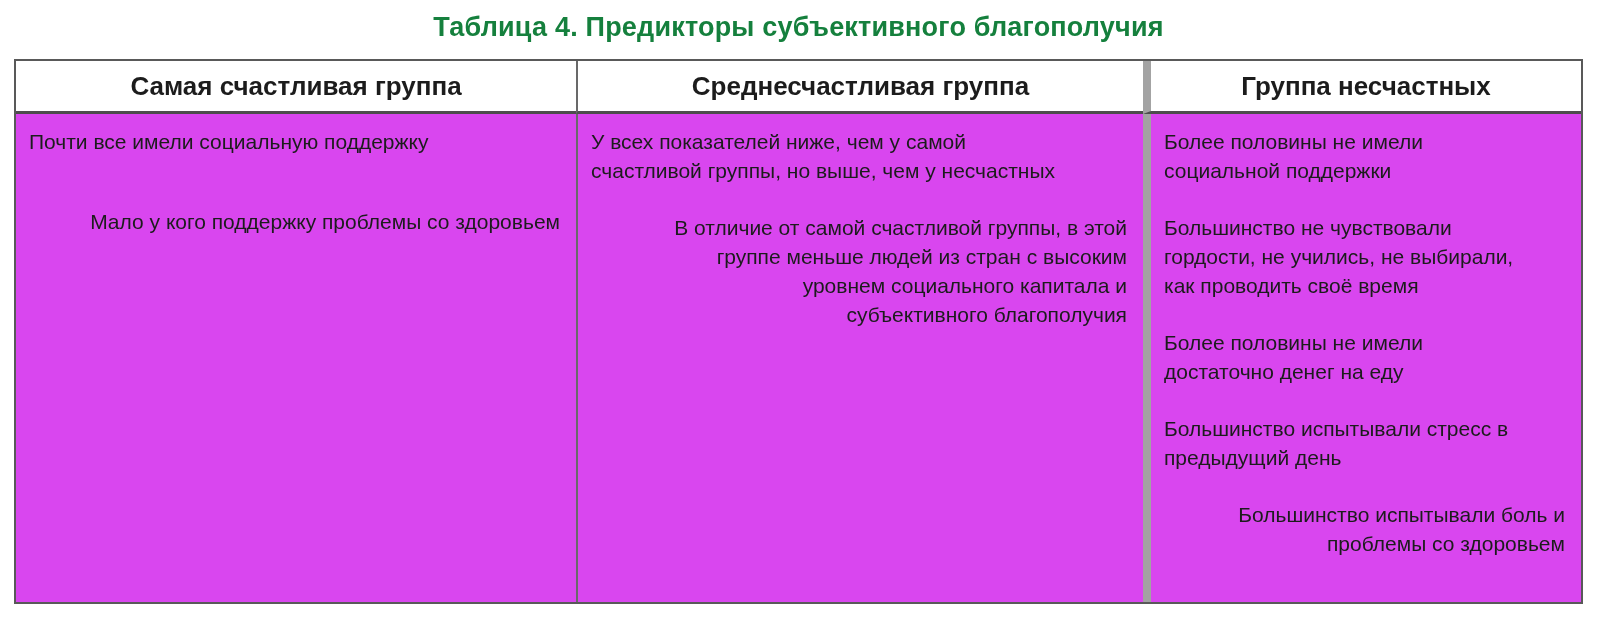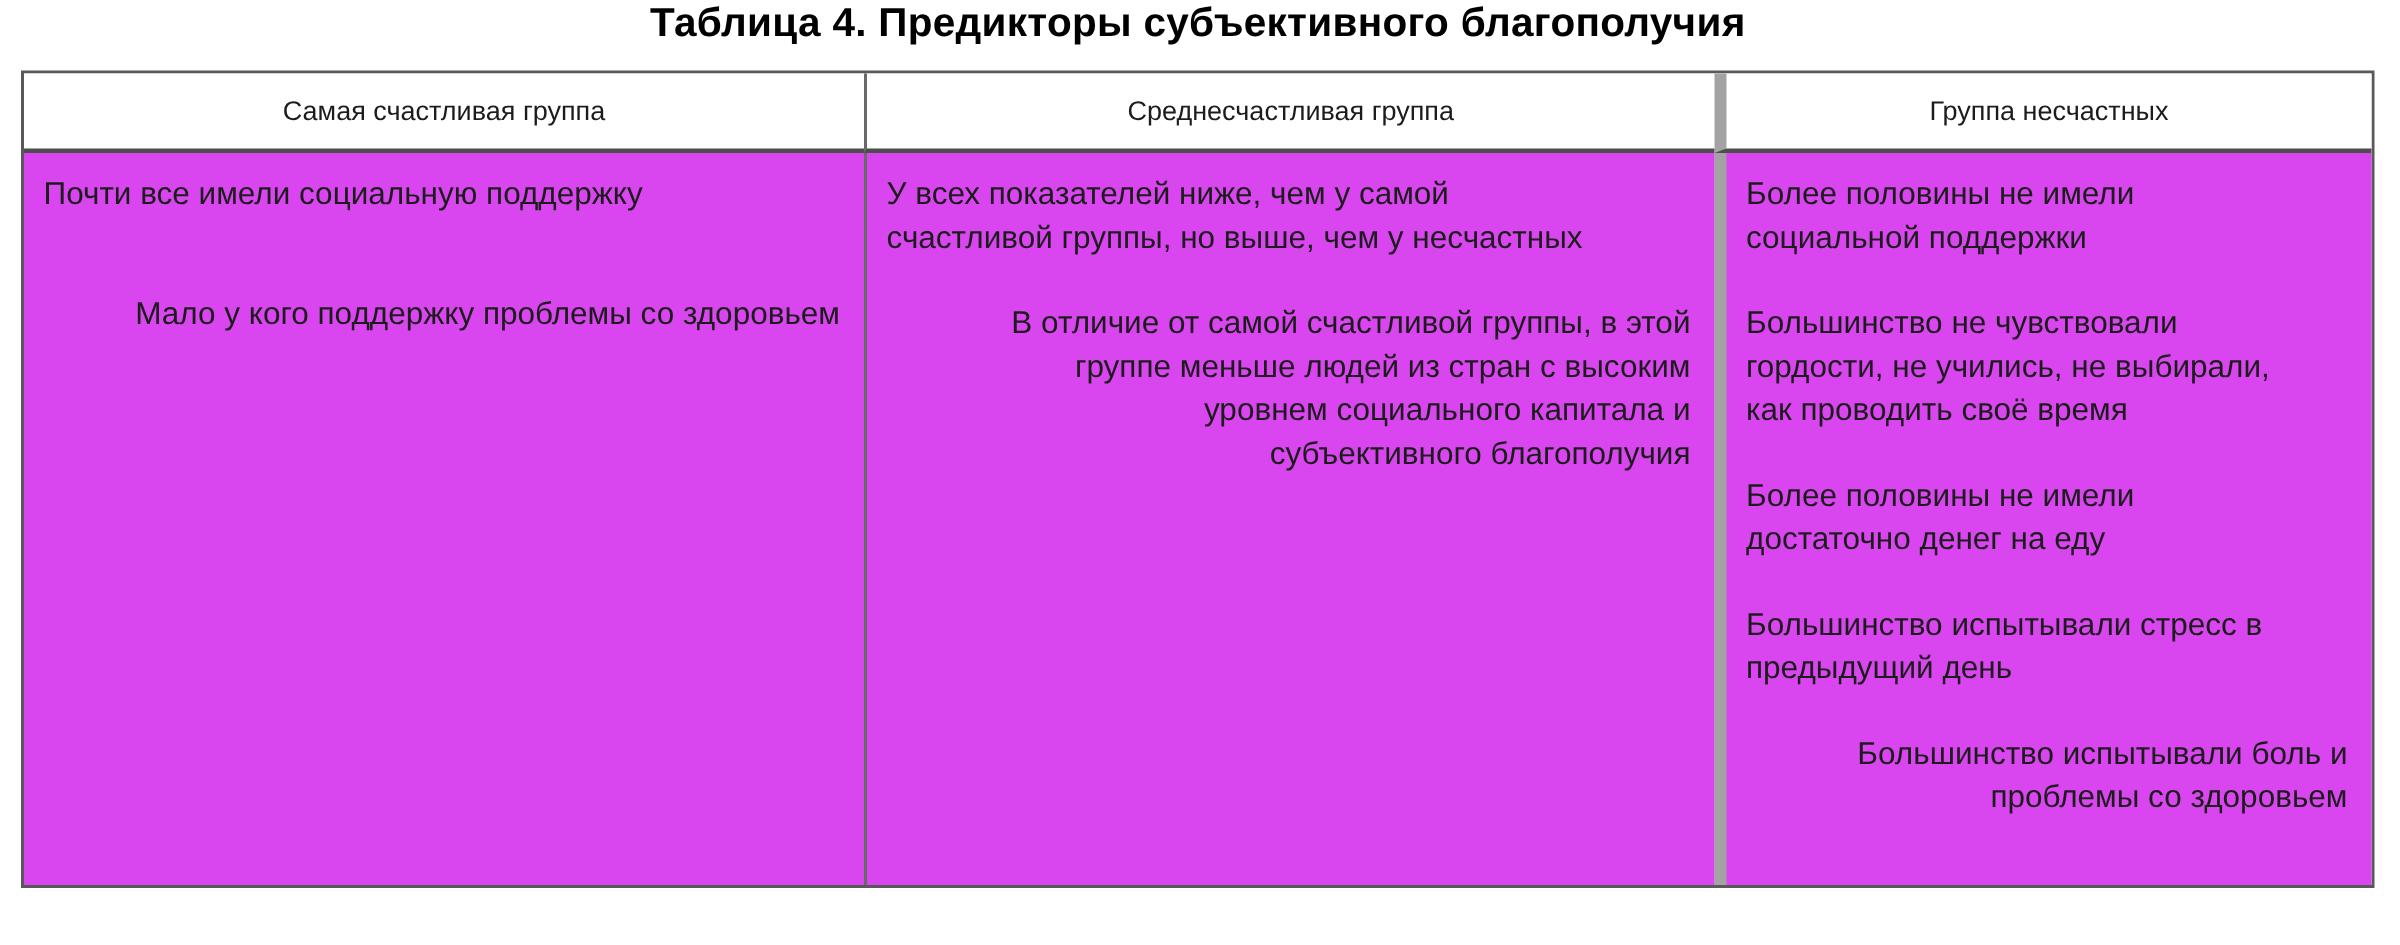--- a/index.html
+++ b/index.html
@@ -12,45 +12,45 @@
     font-family: "Liberation Sans", "DejaVu Sans", sans-serif;
     color: #1c1c1c;
   }
   .page {
     width: 1600px;
     height: 630px;
     position: relative;
   }
   .table-title {
     width: 1569px;
-    margin: 0 0 0 14px;
+    margin: 12px 0 0 14px;
     padding-top: 0;
     height: 45px;
     text-align: center;
     font-size: 27px;
     font-weight: bold;
-    color: #000000;
+    color: #15803d;
     letter-spacing: 0.2px;
   }
   .pred-table {
     width: 1569px;
     margin: 2px 0 0 14px;
     border: 2px solid #595959;
     box-sizing: border-box;
     display: grid;
     grid-template-columns: 560px 567px 1fr;
     grid-template-rows: 53px auto;
     background: #ffffff;
   }
   .th {
     display: flex;
     align-items: center;
     justify-content: center;
-    font-size: 18px;
-    font-weight: normal;
+    font-size: 26px;
+    font-weight: bold;
     border-bottom: 3px solid #4d4d4d;
     box-sizing: border-box;
     background: #ffffff;
   }
   .td {
     padding: 13px 16px 14px 13px;
     font-size: 21px;
     line-height: 29px;
     box-sizing: border-box;
     min-height: 488px;

